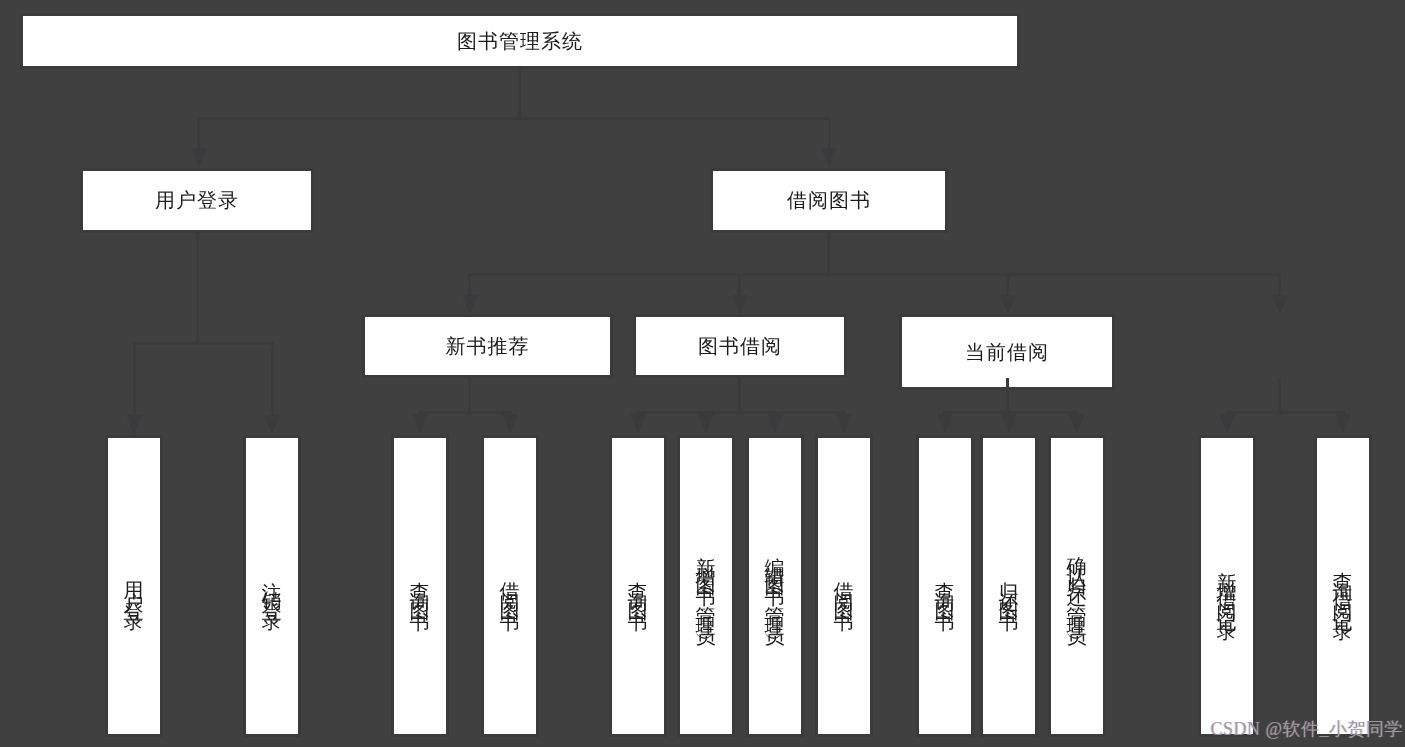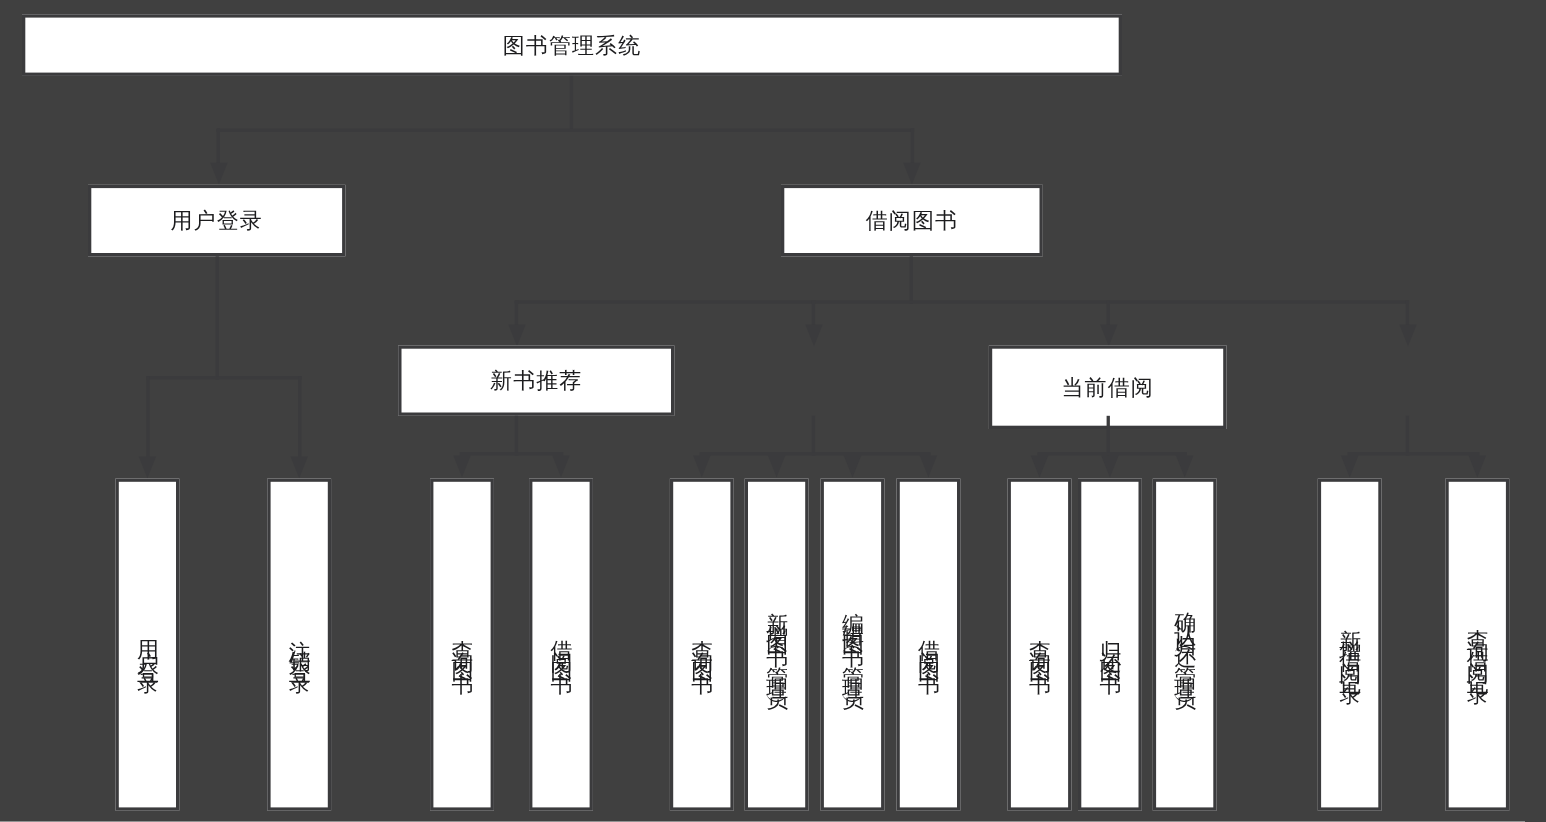--- a/index.html
+++ b/index.html
@@ -100,20 +100,23 @@
   <div class="vline" style="left:738px; top:273px; height:24px;"></div>
   <div class="arrow" style="left:732px; top:295px;"></div>
   <div class="vline" style="left:1006px; top:273px; height:24px;"></div>
   <div class="arrow" style="left:1000px; top:295px;"></div>
   <div class="vline" style="left:1278px; top:273px; height:24px;"></div>
   <div class="arrow" style="left:1272px; top:295px;"></div>
 
   <div class="box" style="left:362px; top:314px; width:251px; height:64px;">
     <span>新书推荐</span>
   </div>
+  <div class="box" style="left:633px; top:314px; width:214px; height:64px;">
+    <span>图书借阅</span>
+  </div>
   <div class="box" style="left:899px; top:314px; width:216px; height:76px;">
     <span>当前借阅</span>
   </div>
 
   <div class="vline" style="left:468px; top:378px; height:36px;"></div>
   <div class="vline" style="left:738px; top:378px; height:36px;"></div>
   <div class="vline" style="left:1006px; top:378px; height:36px;"></div>
   <div class="vline" style="left:1278px; top:378px; height:36px;"></div>
 
   <div class="hline" style="left:418px; top:411px; width:94px;"></div>
@@ -166,14 +169,15 @@
   <div class="col" style="left:1048px;">
     <span class="vtext">确认归还（管理员）</span>
   </div>
   <div class="col" style="left:1198px;">
     <span class="vtext">新增借阅记录</span>
   </div>
   <div class="col" style="left:1314px;">
     <span class="vtext">查询借阅记录</span>
   </div>
 
+  <div class="watermark">CSDN @软件_小贺同学</div>
 
 </div>
 
 </body></html>

